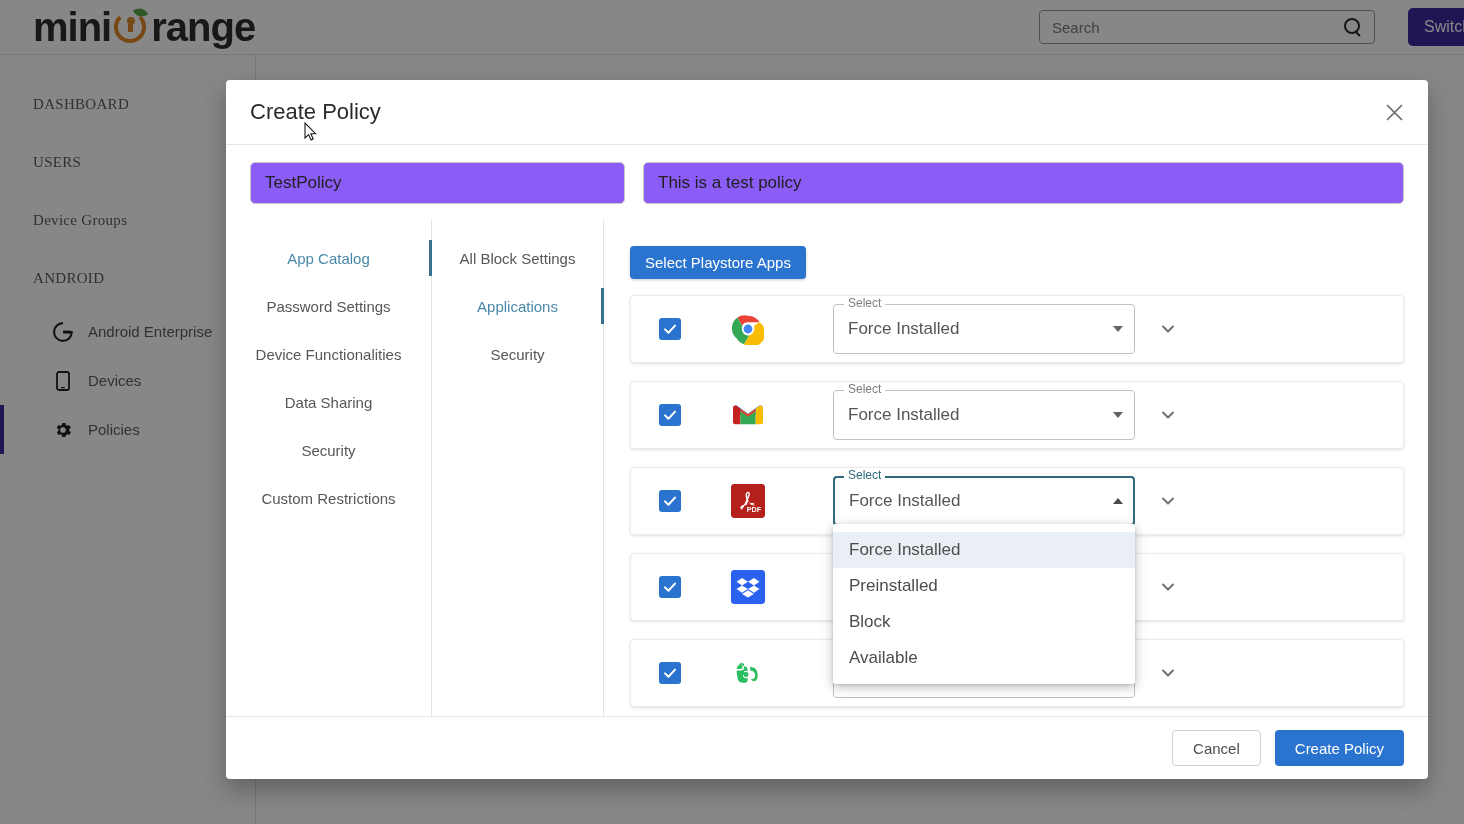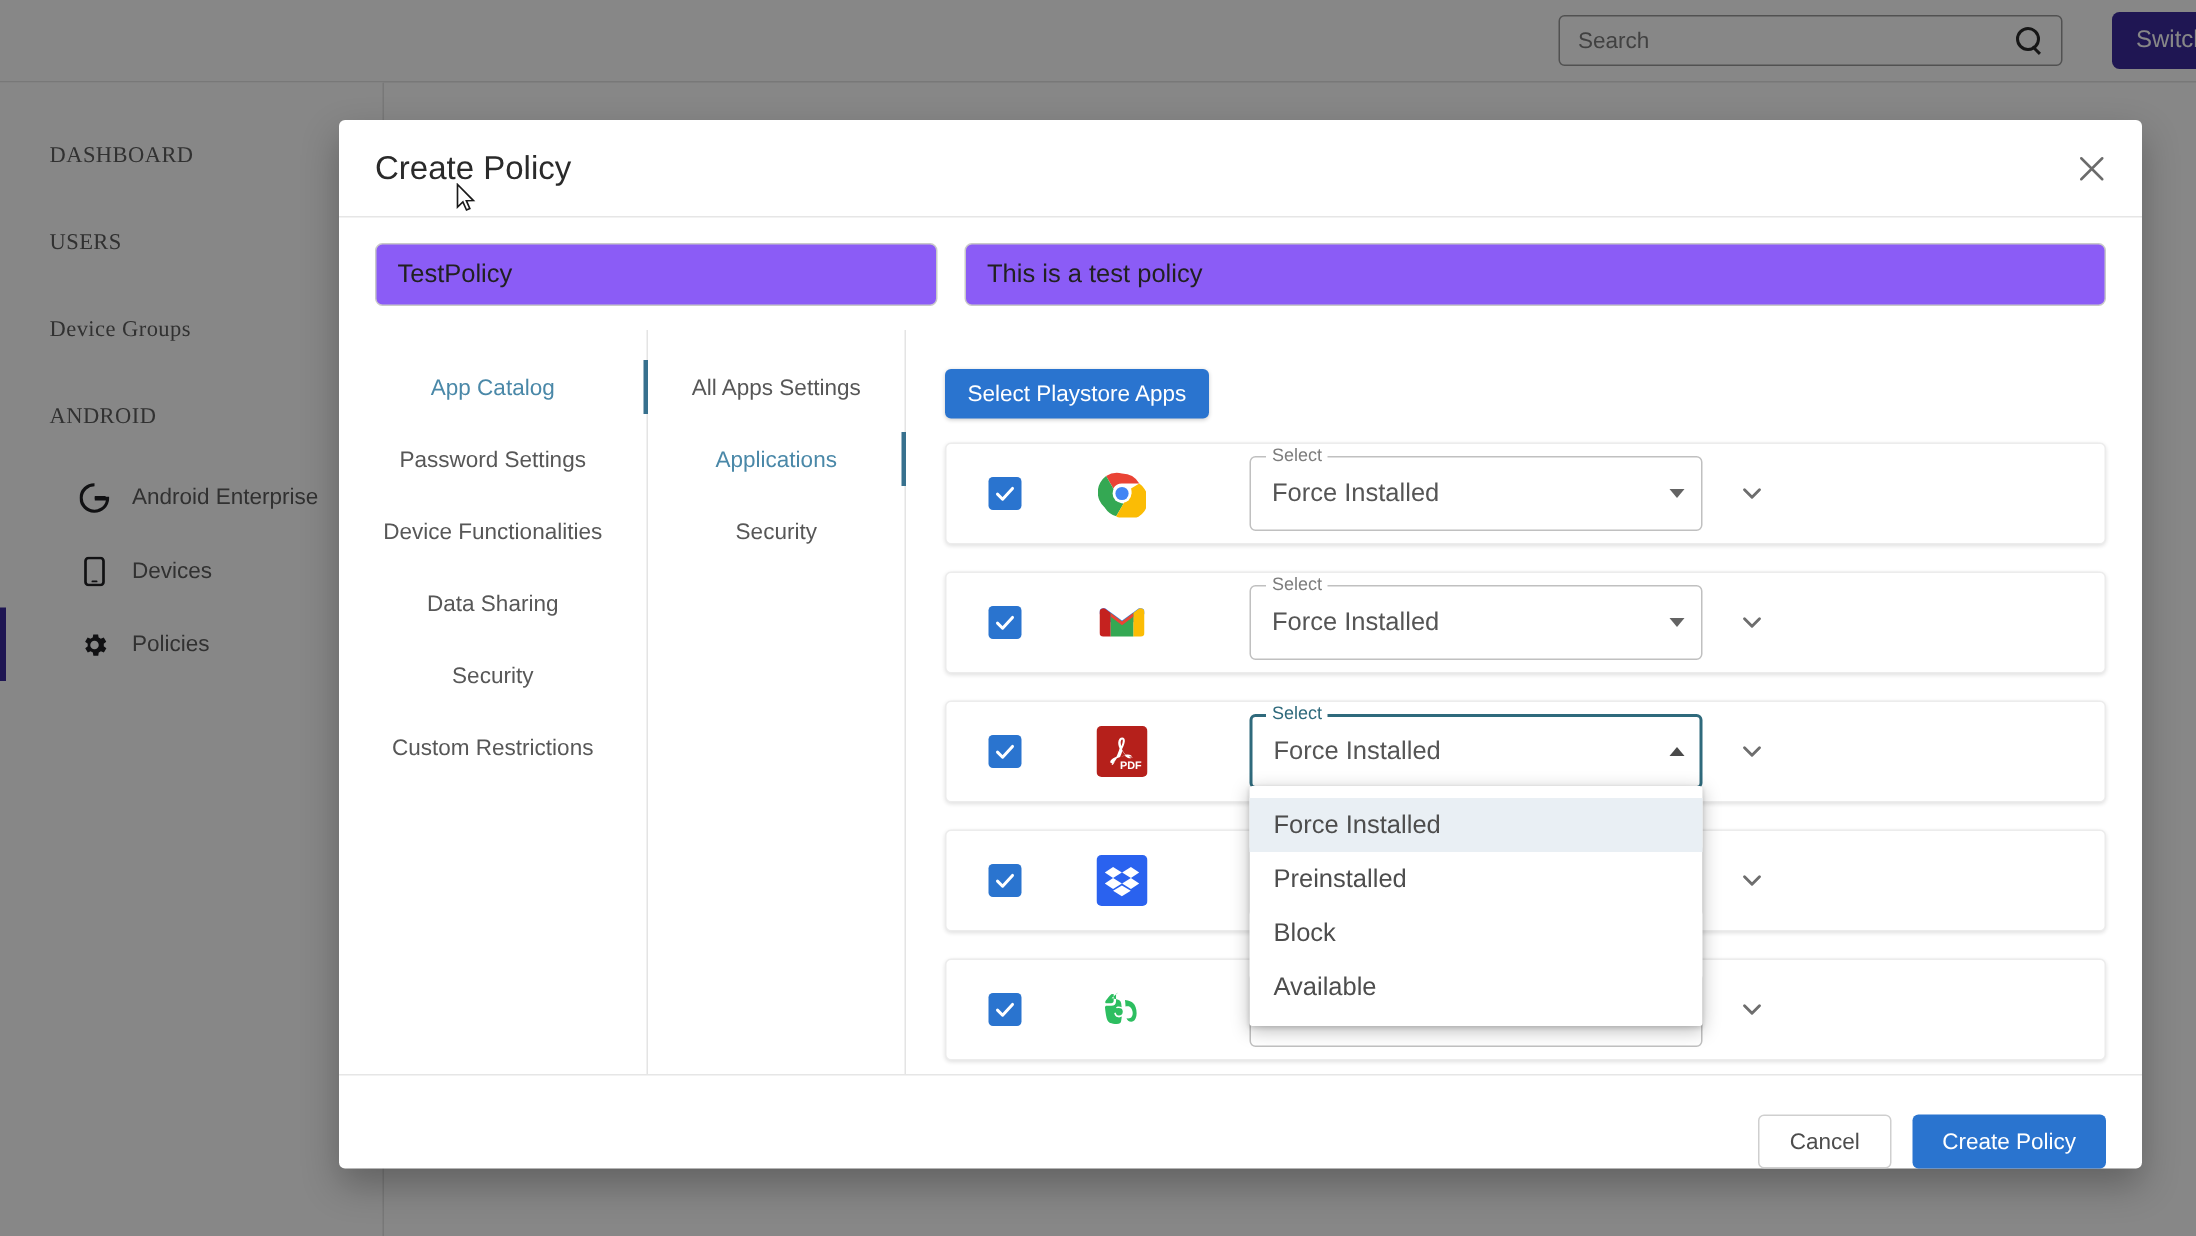--- a/index.html
+++ b/index.html
@@ -320,21 +320,21 @@
     height: 36px; display: flex; align-items: center;
     padding: 0 16px;
     font-size: 17px; color: #4d4d4d;
     cursor: pointer;
   }
   .dropdown-option.selected { background: #e9eff4; }
 
   #modal-footer {
     flex: none; height: 63px;
     border-top: 1px solid #e6e6e6;
-    display: flex; align-items: flex-end; justify-content: flex-end;
+    display: flex; align-items: center; justify-content: flex-end;
     gap: 14px; padding-right: 24px;
   }
   #cancel-button {
     height: 36px; padding: 0 20px;
     background: #fff; color: #4d4d4d;
     border: 1px solid #cfcfcf; border-radius: 4px;
     font-family: "Liberation Sans", sans-serif;
     font-size: 15px; cursor: pointer;
   }
   #create-policy-button {
@@ -344,20 +344,30 @@
     font-family: "Liberation Sans", sans-serif;
     font-size: 15px; cursor: pointer;
   }
 </style>
 </head>
 <body>
 
 <div id="app-root">
 
   <div id="topbar">
+    <div id="brand-logo">
+      <span>mini</span>
+      <span class="logo-o-wrap">
+        <span class="logo-o-ring"></span>
+        <span class="logo-o-keyhole"></span>
+        <span class="logo-o-key"></span>
+        <span class="logo-leaf"></span>
+      </span>
+      <span>range</span>
+    </div>
 
     <div id="search-wrap">
       <input id="search-input" type="text" placeholder="Search" style="">
       <span class="magnifier"></span>
     </div>
 
     <button id="switch-button">Switch</button>
   </div>
 
   <div id="sidebar">
@@ -423,21 +433,21 @@
     <div class="tab-col" id="primary-tabs">
       <div class="tab active">App Catalog</div>
       <div class="tab">Password Settings</div>
       <div class="tab">Device Functionalities</div>
       <div class="tab">Data Sharing</div>
       <div class="tab">Security</div>
       <div class="tab">Custom Restrictions</div>
     </div>
 
     <div class="tab-col" id="secondary-tabs">
-      <div class="tab">All Apps Settings</div>
+      <div class="tab">All Block Settings</div>
       <div class="tab active">Applications</div>
       <div class="tab">Security</div>
     </div>
 
     <div id="apps-pane">
 
       <button id="select-playstore-button">Select Playstore Apps</button>
 
       
       <div class="app-row">

